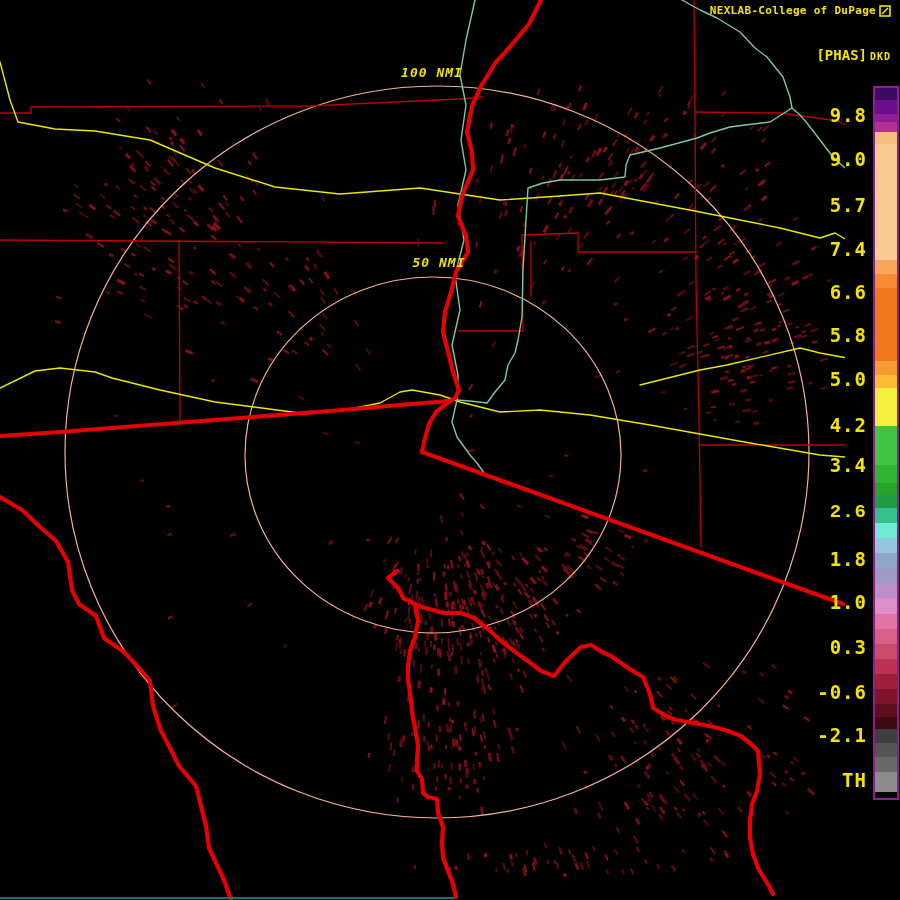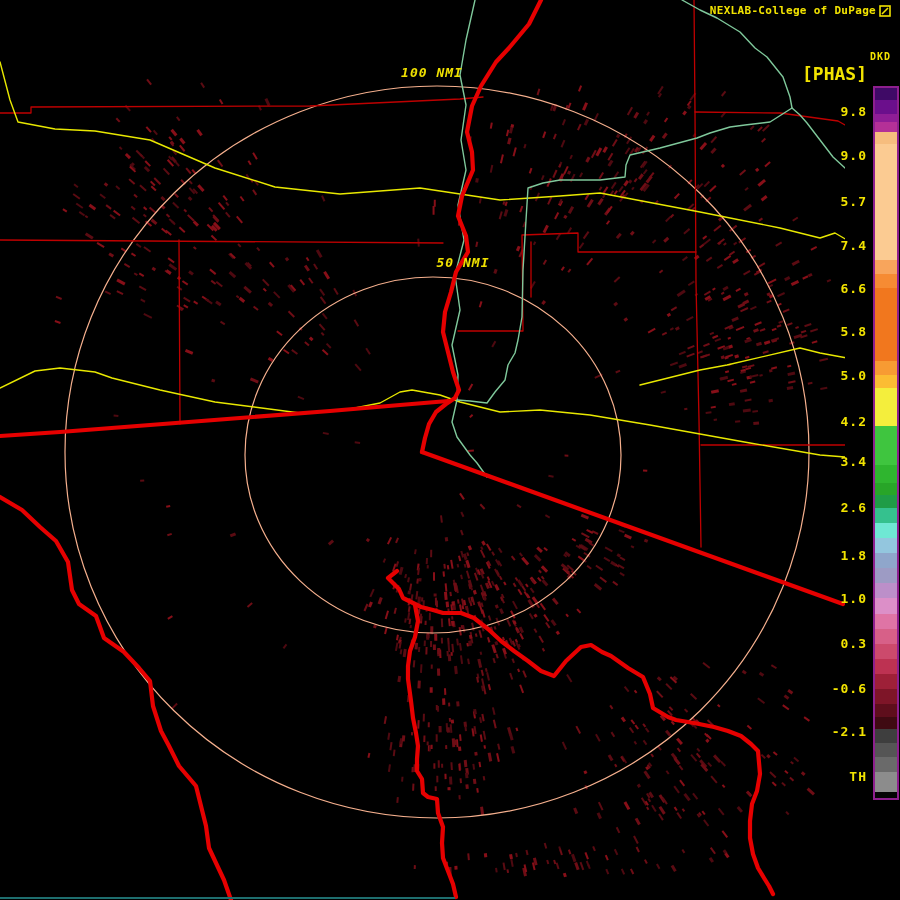--- a/index.html
+++ b/index.html
@@ -4,27 +4,27 @@
 <style>
   html,body{margin:0;padding:0;background:#000;}
   #app{position:relative;width:900px;height:900px;background:#000;overflow:hidden;
        font-family:"DejaVu Sans Mono","Liberation Mono",monospace;}
   #map{position:absolute;left:0;top:0;}
   .abs{position:absolute;}
   .yel{color:#F2E300;}
   #site-title{top:4px;right:9px;font-size:11px;font-weight:bold;letter-spacing:.3px;
       display:flex;align-items:center;gap:3px;}
   #prod-code{top:51px;right:9px;font-size:10px;font-weight:bold;letter-spacing:1px;}
-  #prod-units{top:63px;right:33px;font-size:18px;font-weight:bold;}
+  #prod-units{top:47px;right:33px;font-size:14px;font-weight:bold;}
   .ring-label{font-size:13px;font-weight:bold;font-style:italic;color:#EFE000;
       width:110px;text-align:center;letter-spacing:1px;}
   #right-strip{left:845px;top:0;width:55px;height:900px;background:#000;}
   #colorbar{border:2px solid #8E1F8E;display:flex;flex-direction:column;}
   #colorbar div{width:100%;}
-  .tick{right:33px;width:80px;text-align:right;font-size:13px;font-weight:bold;
+  .tick{right:33px;width:80px;text-align:right;font-size:19px;font-weight:bold;
       color:#F2E300;letter-spacing:1px;}
   #footer-title{left:163px;top:876px;font-size:14px;letter-spacing:1.6px;
       color:#F2C695;font-weight:bold;white-space:nowrap;}
   #bottom-line{left:0;top:897px;width:455px;height:2px;background:#1E6E6E;}
 </style>
 </head>
 <body>
 
 <div id="app">
 
@@ -1211,21 +1211,21 @@
       <div style="height: 13.0922px; background: rgb(94, 14, 28);"></div>
       <div style="height: 12.0851px; background: rgb(63, 10, 18);"></div>
       <div style="height: 14.0993px; background: rgb(62, 62, 62);"></div>
       <div style="height: 14.0993px; background: rgb(85, 85, 85);"></div>
       <div style="height: 14.0993px; background: rgb(106, 106, 106);"></div>
       <div style="height: 20.1418px; background: rgb(140, 140, 140);"></div>
       <div style="height: 6.04255px; background: rgb(5, 5, 5);"></div>
     </div>
 
   <div id="ring-label-outer" class="abs ring-label" style="left: 377px; top: 65px;">100 NMI</div>
-  <div id="ring-label-inner" class="abs ring-label" style="left: 408px; top: 255px;">50 NMI</div>
+  <div id="ring-label-inner" class="abs ring-label" style="left: 384px; top: 255px;">50 NMI</div>
 
   <div id="site-title" class="abs yel">
     <span>NEXLAB-College of DuPage</span>
     <svg width="12" height="12" viewBox="0 0 12 12">
       <rect x="1" y="1" width="10" height="10" fill="none" stroke="#F2E300" stroke-width="1.6"></rect>
       <line x1="9" y1="3" x2="3" y2="9" stroke="#F2E300" stroke-width="1.6"></line>
     </svg>
   </div>
 
   <div id="prod-code" class="abs yel">DKD</div>

